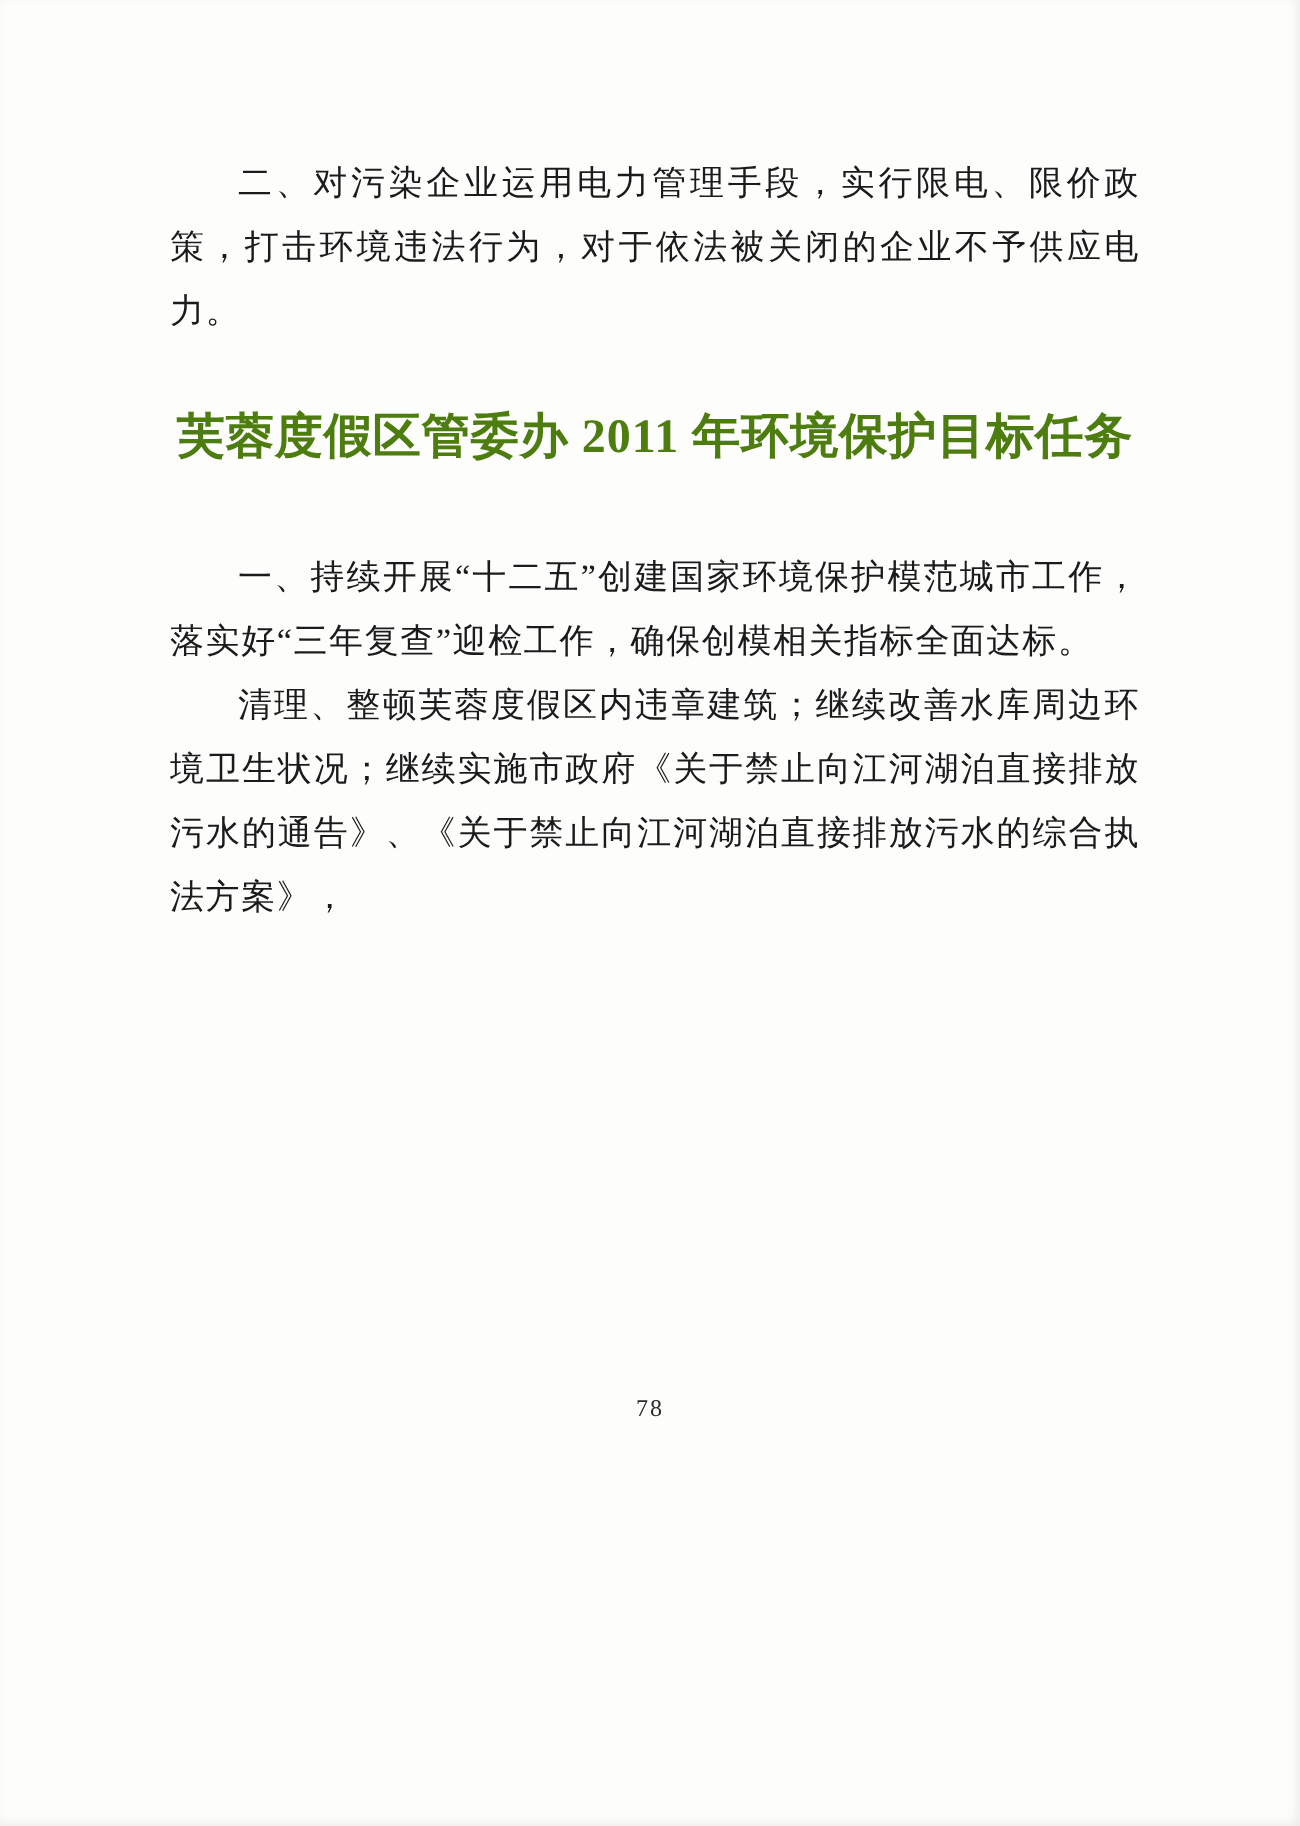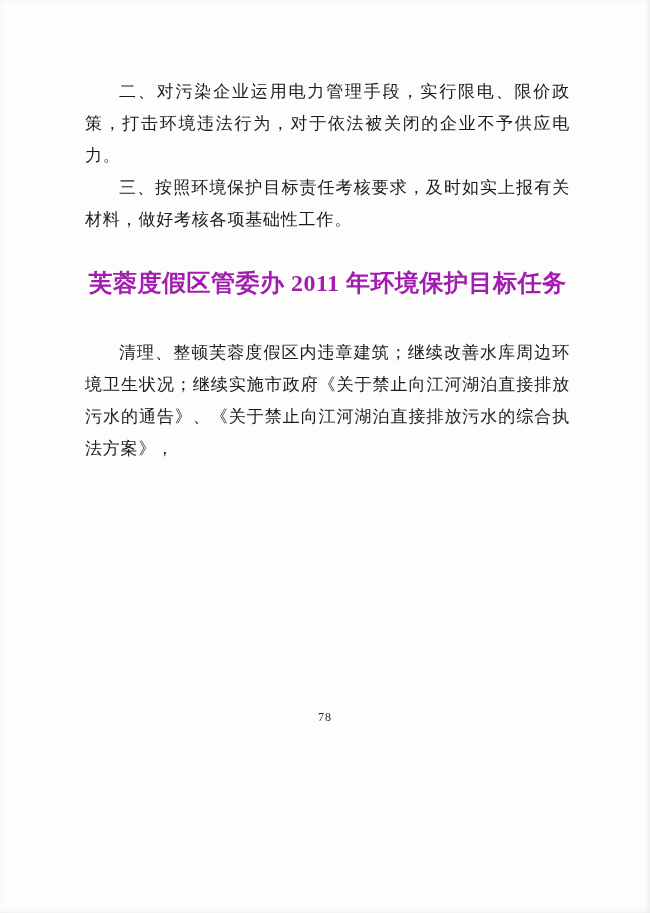--- a/index.html
+++ b/index.html
@@ -38,52 +38,52 @@
   }
 
   .doc-title {
     font-size: 24px;
     font-weight: bold;
     text-align: center;
     letter-spacing: 0.5px;
     line-height: 34px;
     margin-top: 30px;
     margin-bottom: 37px;
-    color: #a21caf;
+    color: #4d7c0f;
     font-family: "Liberation Serif", "DejaVu Serif", serif;
   }
 
   .page-footer {
     position: absolute;
-    bottom: 20px;
+    bottom: 32px;
     left: 0;
     width: 650px;
     text-align: center;
   }
 
   .page-number {
     font-size: 12px;
     color: #2a2a2a;
     letter-spacing: 1px;
     font-family: "Liberation Serif", "DejaVu Serif", serif;
   }
 </style>
 </head>
 <body>
 
 <div class="page">
 
   <section class="top-section">
     <p>二、对污染企业运用电力管理手段，实行限电、限价政策，打击环境违法行为，对于依法被关闭的企业不予供应电力。</p>
-    <p>三、按照环境保护目标责任考核要求，及时如实上报有关材料，做好考核各项基础性工作。</p>
   </section>
 
   <h1 class="doc-title">芙蓉度假区管委办 2011 年环境保护目标任务</h1>
 
   <section class="body-section">
+    <p>一、持续开展“十二五”创建国家环境保护模范城市工作，落实好“三年复查”迎检工作，确保创模相关指标全面达标。</p>
     <p>清理、整顿芙蓉度假区内违章建筑；继续改善水库周边环境卫生状况；继续实施市政府《关于禁止向江河湖泊直接排放污水的通告》、《关于禁止向江河湖泊直接排放污水的综合执法方案》，</p>
   </section>
 
   <footer class="page-footer">
     <span class="page-number">78</span>
   </footer>
 
 </div>
 
 </body></html>

